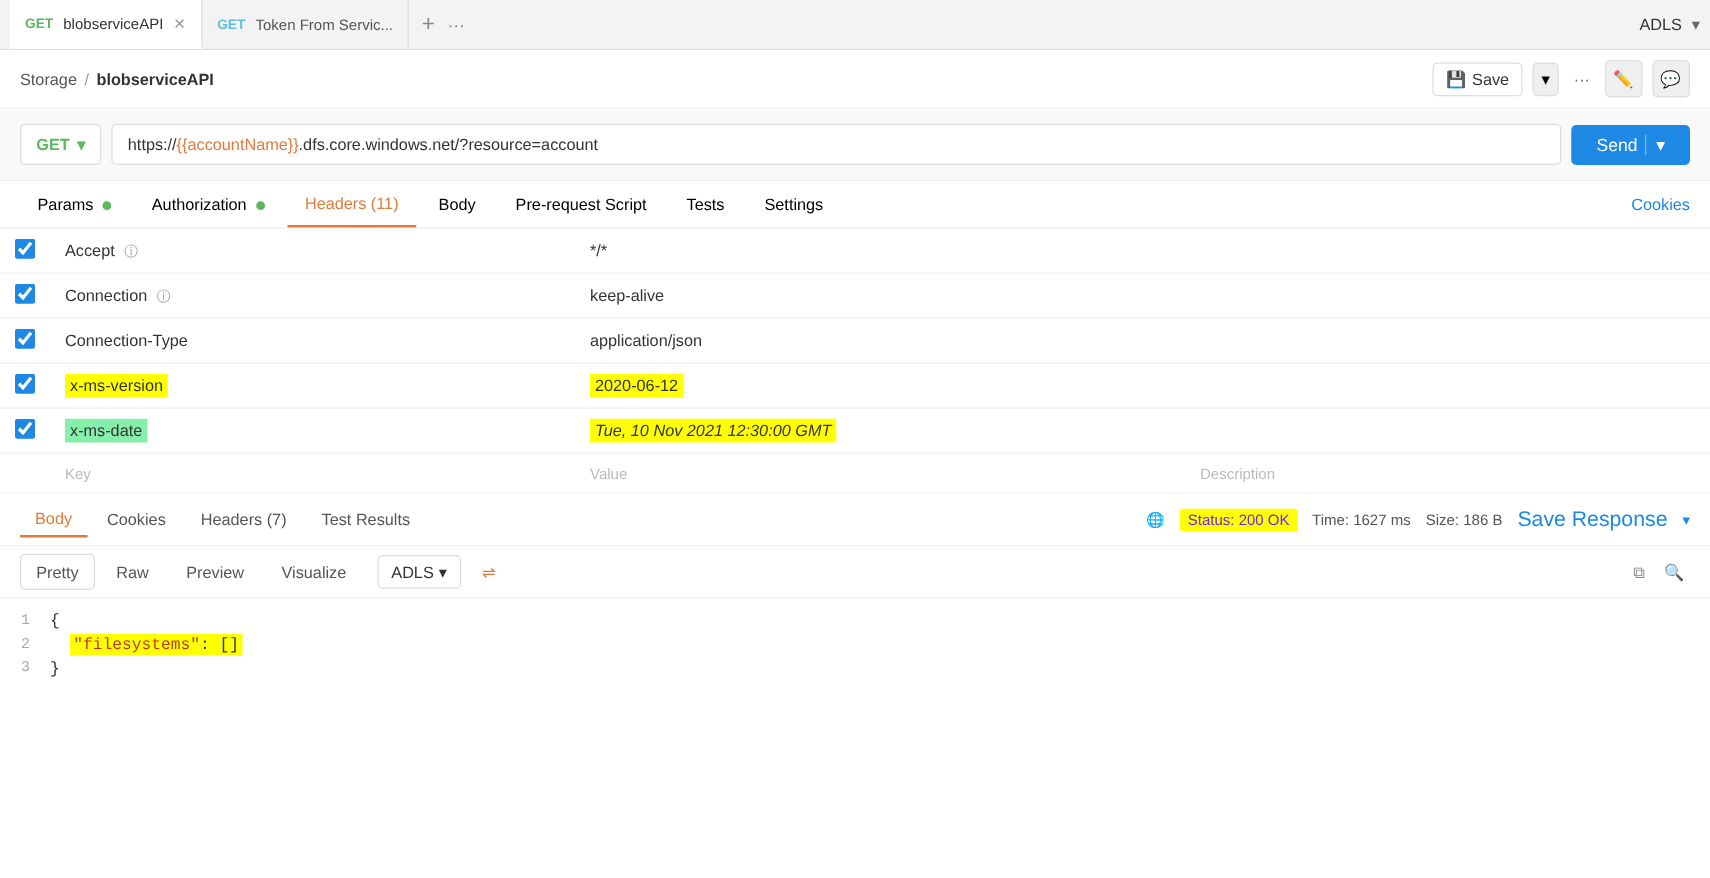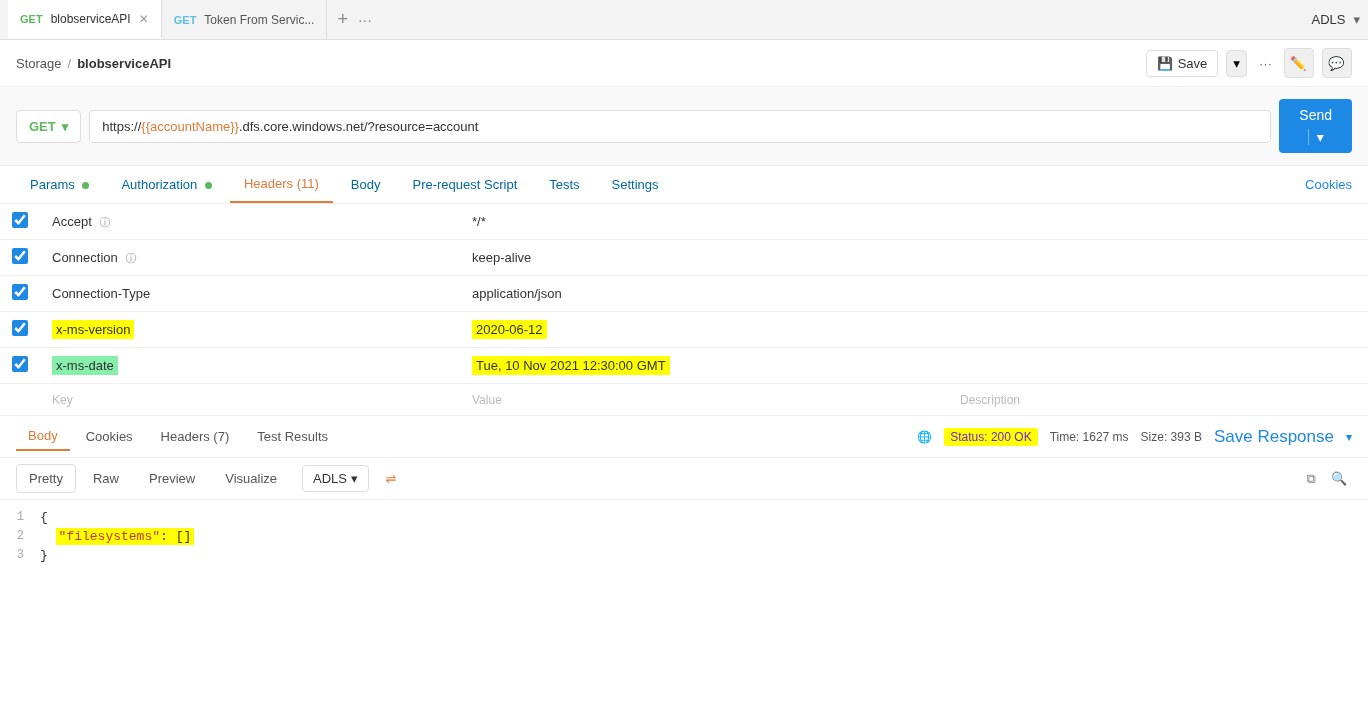--- a/index.html
+++ b/index.html
@@ -41,30 +41,30 @@
     .url-bar {
       display: flex; align-items: center; padding: 12px 16px; background: #f9f9f9; border-bottom: 1px solid #eee; gap: 8px;
     }
     .method-select {
       display: flex; align-items: center; gap: 6px; padding: 8px 12px; border: 1px solid #ddd; border-radius: 4px; background: #fff; cursor: pointer; font-weight: 700; color: #5cb85c; font-size: 13px;
     }
     .url-input {
       flex: 1; padding: 8px 12px; border: 1px solid #ddd; border-radius: 4px; font-size: 13px; color: #333; background: #fff;
     }
     .send-btn {
-      display: flex; align-items: center; gap: 6px; padding: 8px 20px; background: #1e88e5; color: #fff; border: none; border-radius: 4px; cursor: pointer; font-size: 14px; font-weight: 500; flex-direction: column;
+      display: flex; align-items: center; gap: 6px; padding: 8px 20px; background: #1e88e5; color: #fff; border: none; border-radius: 4px; cursor: pointer; font-size: 14px; font-weight: 500;
     }
     .send-chevron { border-left: 1px solid rgba(255,255,255,0.4); padding-left: 8px; }
 
     
     .tabs-nav {
       display: flex; align-items: center; padding: 0 16px; border-bottom: 1px solid #eee; background: #fff; gap: 4px;
     }
     .nav-tab {
-      padding: 10px 14px; cursor: pointer; font-size: 13px; color: #0369a1; position: relative; white-space: nowrap;
+      padding: 10px 14px; cursor: pointer; font-size: 13px; color: #000000; position: relative; white-space: nowrap;
     }
     .nav-tab.active { color: #e07b39; border-bottom: 2px solid #e07b39; }
     .nav-tab .dot { width: 7px; height: 7px; background: #5cb85c; border-radius: 50%; display: inline-block; margin-left: 4px; vertical-align: middle; }
     .nav-tab-right { margin-left: auto; color: #1e88e5; cursor: pointer; font-size: 13px; }
 
     
     .headers-table { width: 100%; border-collapse: collapse; }
     .headers-table td { padding: 8px 12px; border-bottom: 1px solid #f0f0f0; vertical-align: middle; }
     .headers-table .col-check { width: 40px; }
     .headers-table .col-key { width: 420px; }
@@ -216,21 +216,21 @@
       <tr style="background:#fff;">
         <td class="col-check"><input type="checkbox" class="checkbox" checked="" style=""></td>
         <td class="col-key"><span class="key-cell" style="background:yellow; padding:2px 4px;">x-ms-version</span></td>
         <td class="col-value"><span class="value-cell" style="background:yellow; padding:2px 4px;">2020-06-12</span></td>
         <td class="col-desc"></td>
       </tr>
 
       <tr style="background:#fff;">
         <td class="col-check"><input type="checkbox" class="checkbox" checked="" style=""></td>
         <td class="col-key"><span class="key-cell" style="background:#86efac; padding:2px 4px;">x-ms-date</span></td>
-        <td class="col-value"><span class="value-cell" style="background:yellow; padding:2px 4px;">Tue, 10 Nov 2021 12:30:00 GMT</span></td>
+        <td class="col-value"><span class="value-cell" style="background:yellow; padding:2px 4px;font-style:italic;">Tue, 10 Nov 2021 12:30:00 GMT</span></td>
         <td class="col-desc"></td>
       </tr>
 
       <tr>
         <td class="col-check"></td>
         <td class="col-key"><span class="empty-key">Key</span></td>
         <td class="col-value"><span class="empty-key">Value</span></td>
         <td class="col-desc"><span class="empty-key">Description</span></td>
       </tr>
     </tbody>
@@ -239,21 +239,21 @@
 
 <div class="response-bar">
   <div class="resp-tab active">Body</div>
   <div class="resp-tab">Cookies</div>
   <div class="resp-tab">Headers (7)</div>
   <div class="resp-tab">Test Results</div>
   <div class="resp-meta">
     <span class="globe-icon">🌐</span>
     <span class="status-ok">Status: 200 OK</span>
     <span>Time: 1627 ms</span>
-    <span>Size: 393 B</span>
+    <span>Size: 186 B</span>
     <span class="save-response-btn">Save Response</span>
     <span style="color:#1e88e5;">▾</span>
   </div>
 </div>
 
 <div class="format-bar">
   <div class="fmt-tab active">Pretty</div>
   <div class="fmt-tab">Raw</div>
   <div class="fmt-tab">Preview</div>
   <div class="fmt-tab">Visualize</div>

